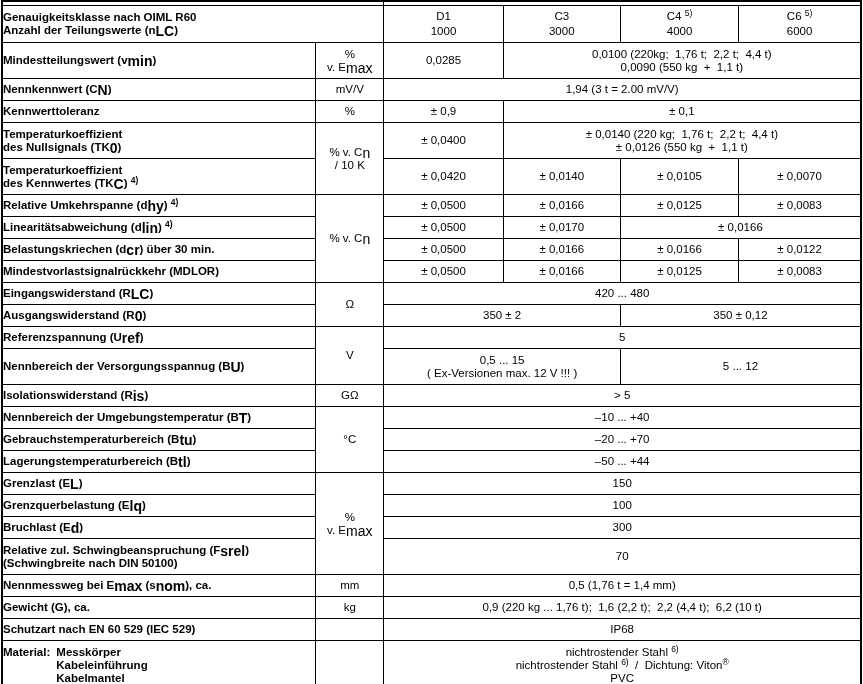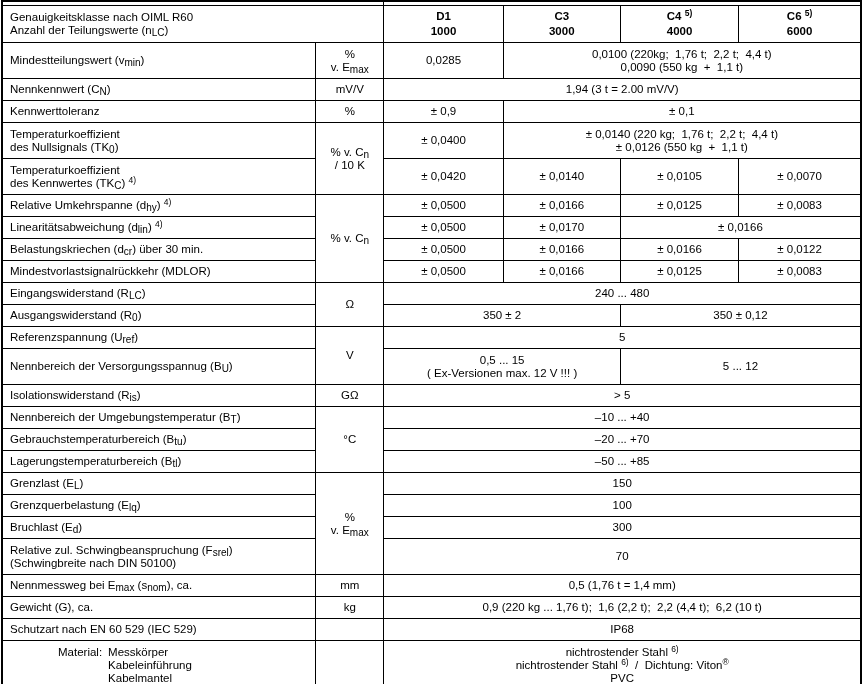--- a/index.html
+++ b/index.html
@@ -19,31 +19,31 @@
     vertical-align: middle;
     overflow: hidden;
   }
   tr.strip td { height: 3px; padding: 0; }
   tr.h1 td { height: 21px; }
   tr.h2 td { height: 35px; }
   tr.hh td { height: 36px; }
   tr.h3 td { height: 48px; }
   td.lbl {
     text-align: left;
-    font-weight: normal;
-    padding-left: 7px;
+    font-weight: bold;
+    padding-left: 0;
     padding-right: 4px;
   }
   td.unit, td.val { text-align: center; }
-  sub { font-size: 10px; vertical-align: -2px; line-height: 0; }
+  sub { font-size: 14px; vertical-align: -2px; line-height: 0; }
   sup { font-size: 8.5px; vertical-align: 4px; line-height: 0; }
-  .hdr-class { font-weight: bold; }
-  .hdr-count { font-weight: bold; margin-top: 2px; text-align: center; }
+  .hdr-class { font-weight: normal; }
+  .hdr-count { font-weight: normal; margin-top: 2px; text-align: center; }
   .mat { display: flex; align-items: flex-start; }
-  .mat-prefix { margin-right: 6px; margin-left: 48px; }
+  .mat-prefix { margin-right: 6px; }
   .mat-items > div { margin-bottom: 0; }
 </style>
 </head>
 <body>
 
 <table class="spec">
   <colgroup>
     <col style="width:313px">
       <col style="width:68px">
     <col style="width:119px">
@@ -144,21 +144,21 @@
     <td class="lbl">Mindestvorlastsignalrückkehr (MDLOR)</td>
     <td class="val">± 0,0500</td>
     <td class="val">± 0,0166</td>
     <td class="val">± 0,0125</td>
     <td class="val">± 0,0083</td>
   </tr>
 
   <tr class="h1">
     <td class="lbl">Eingangswiderstand (R<sub>LC</sub>)</td>
     <td class="unit" rowspan="2">Ω</td>
-    <td class="val" colspan="4">240 ... 480</td>
+    <td class="val" colspan="4">420 ... 480</td>
   </tr>
 
   <tr class="h1">
     <td class="lbl">Ausgangswiderstand (R<sub>0</sub>)</td>
     <td class="val" colspan="2">350 ± 2</td>
     <td class="val" colspan="2">350 ± 0,12</td>
   </tr>
 
   <tr class="h1">
     <td class="lbl">Referenzspannung (U<sub>ref</sub>)</td>
@@ -184,21 +184,21 @@
     <td class="val" colspan="4">–10 ... +40</td>
   </tr>
 
   <tr class="h1">
     <td class="lbl">Gebrauchstemperaturbereich (B<sub>tu</sub>)</td>
     <td class="val" colspan="4">–20 ... +70</td>
   </tr>
 
   <tr class="h1">
     <td class="lbl">Lagerungstemperaturbereich (B<sub>tl</sub>)</td>
-    <td class="val" colspan="4">–50 ... +85</td>
+    <td class="val" colspan="4">–50 ... +44</td>
   </tr>
 
   <tr class="h1">
     <td class="lbl">Grenzlast (E<sub>L</sub>)</td>
     <td class="unit" rowspan="4">%<br>v. E<sub>max</sub></td>
     <td class="val" colspan="4">150</td>
   </tr>
 
   <tr class="h1">
     <td class="lbl">Grenzquerbelastung (E<sub>lq</sub>)</td>

